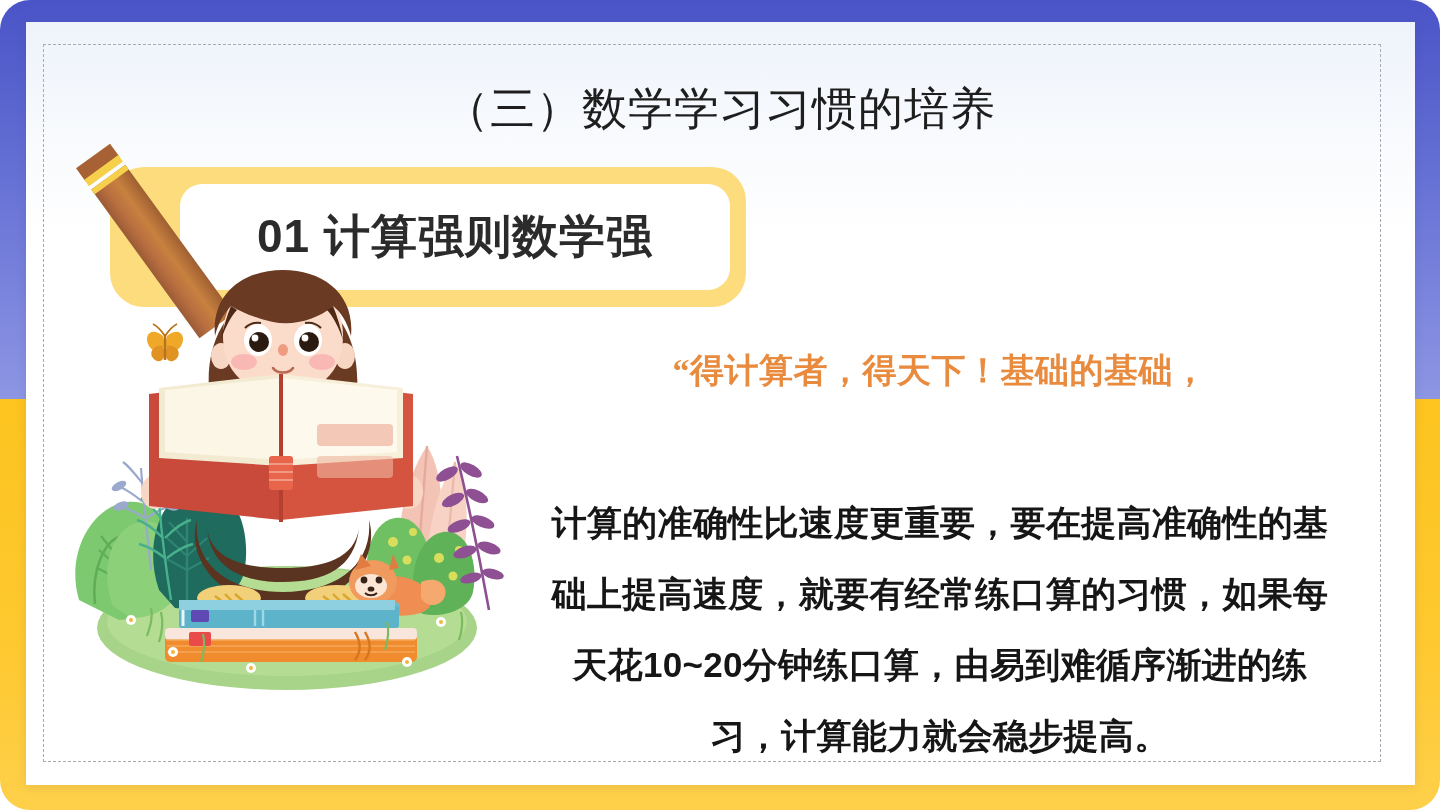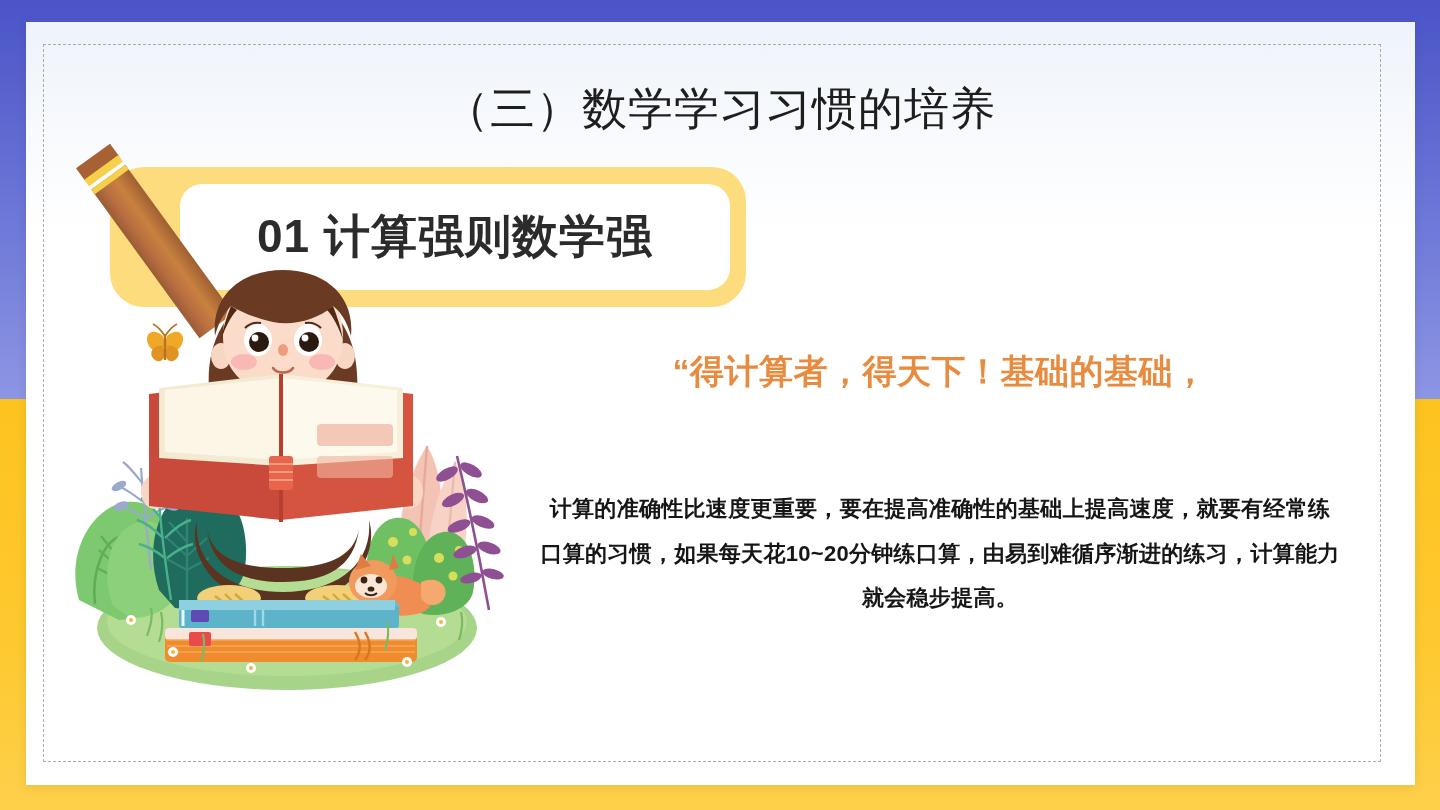--- a/index.html
+++ b/index.html
@@ -10,20 +10,21 @@
     overflow: hidden;
     font-family: "Liberation Sans", "DejaVu Sans", sans-serif;
   }
 
   #slide {
     position: relative;
     width: 1440px;
     height: 810px;
     background: #ffffff;
     overflow: hidden;
+    border-radius: 30px;
   }
 
   
   .band {
     position: absolute;
     top: 0;
     width: 1440px;
     height: 810px;
     left: 0;
   }
@@ -165,32 +166,32 @@
     top: 342px;
     width: 830px;
     text-align: center;
     color: #e88b3e;
     font-weight: bold;
     font-size: 34px;
     line-height: 1.72;
     letter-spacing: .5px;
     font-family: "Liberation Sans", "DejaVu Sans", sans-serif;
   }
-  .quote-line { display: block; white-space: nowrap; }
+  .quote-line { display: block; white-space: nowrap; font-family: Liberation Serif, serif; }
 
   
   .body-text {
     position: absolute;
     left: 540px;
     top: 487px;
     width: 800px;
     text-align: center;
     color: #161616;
     font-weight: bold;
-    font-size: 22px;
+    font-size: 35px;
     line-height: 2.03;
     letter-spacing: .3px;
     font-family: "Liberation Sans", "DejaVu Sans", sans-serif;
   }
 
   
   .illus {
     position: absolute;
     left: 55px;
     top: 270px;

